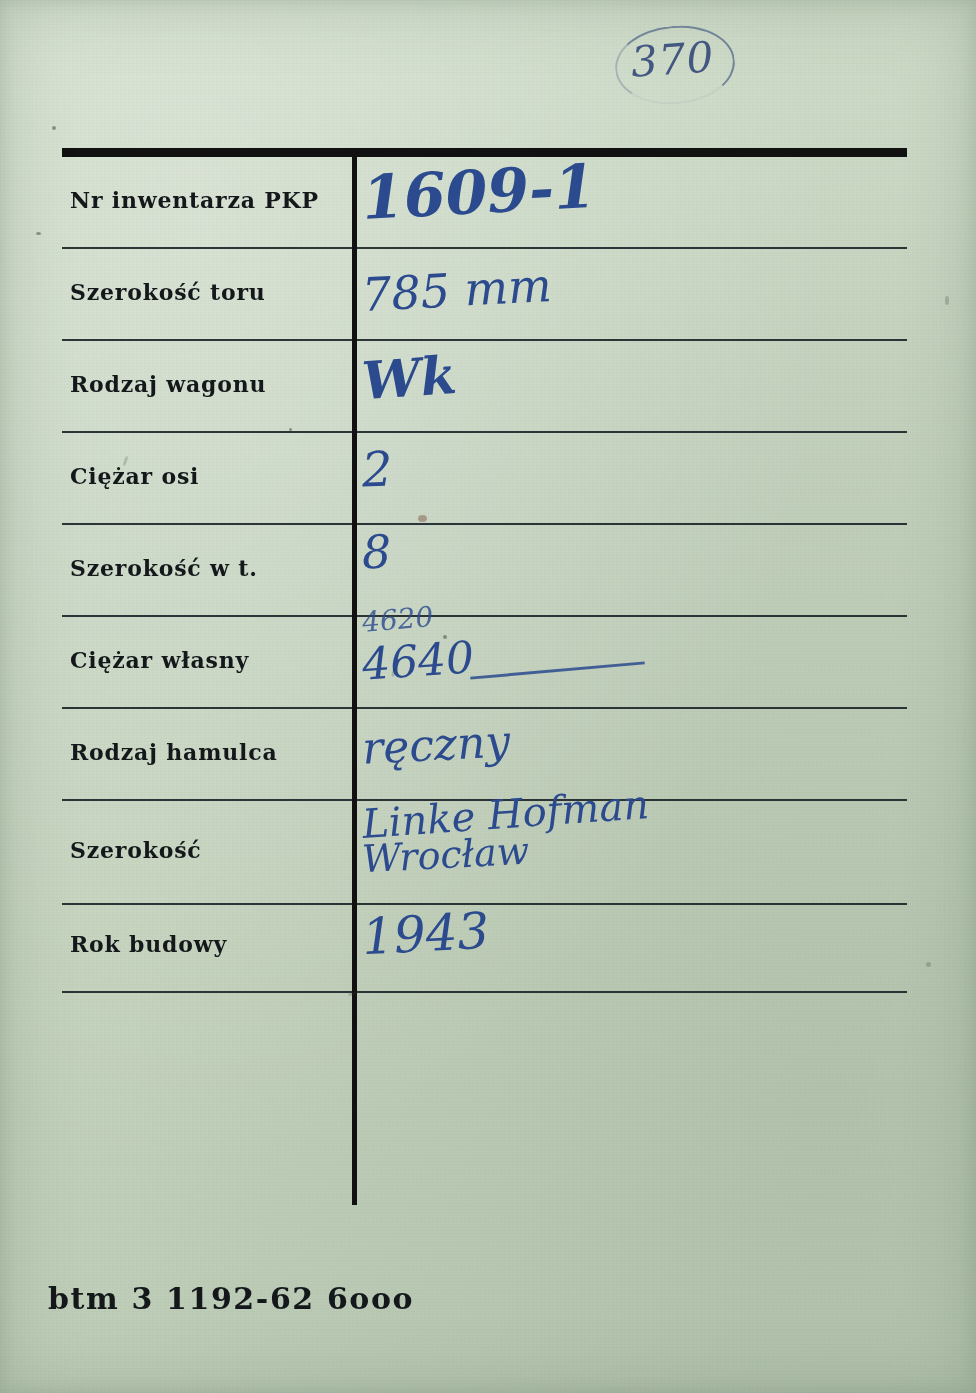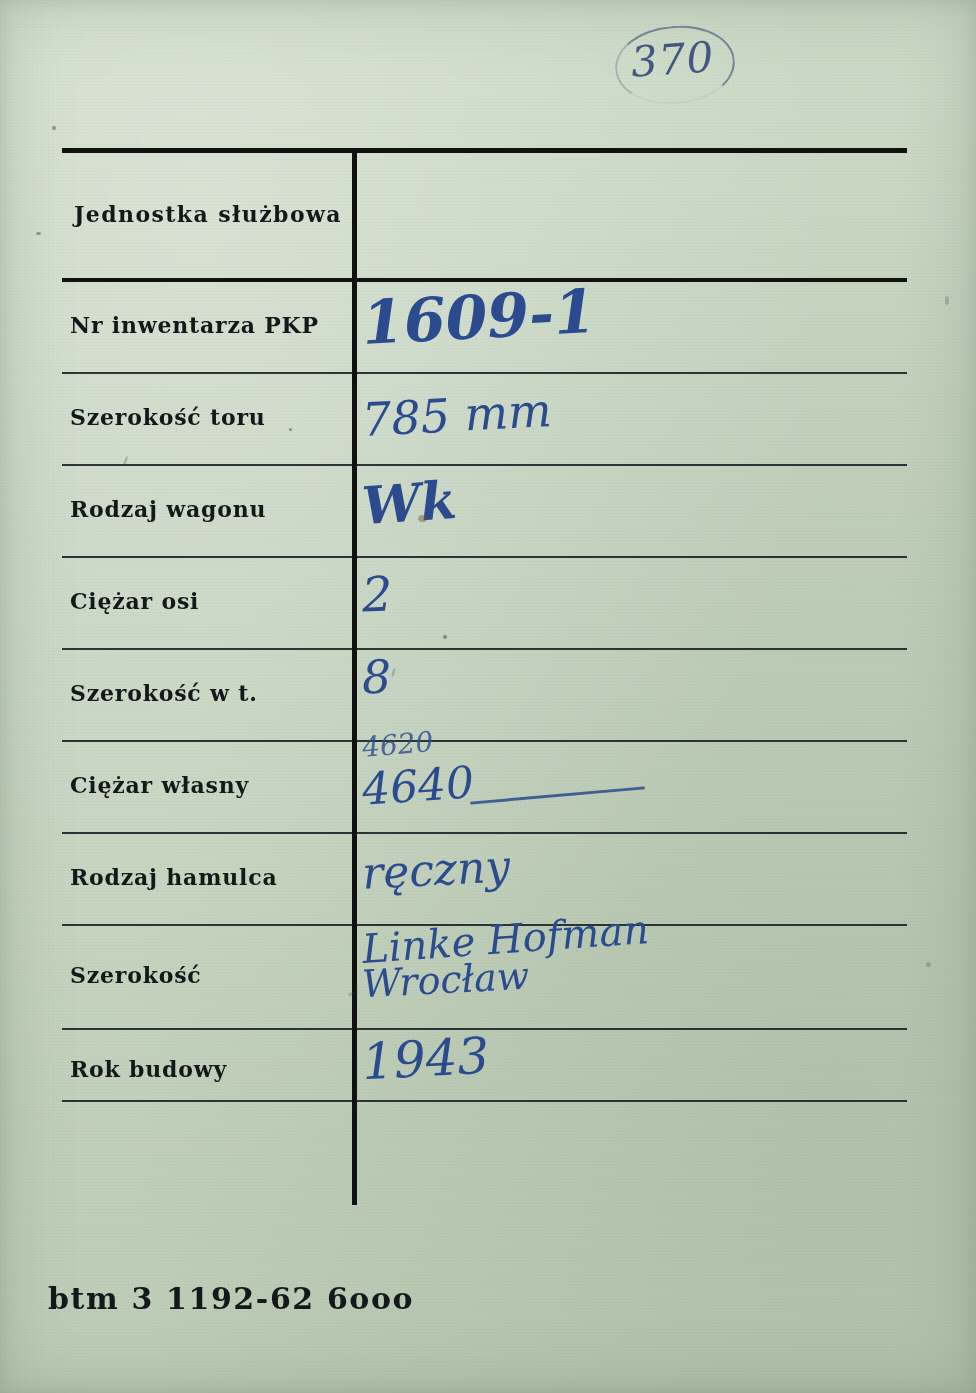--- a/index.html
+++ b/index.html
@@ -164,21 +164,21 @@
     opacity: 0.85;
   }
   .hw7 { top: 10px; left: 400px; font-size: 44px; transform: rotate(-3deg); }
   .hw8a { top: -10px; left: 300px; font-size: 40px; transform: rotate(-4deg); }
   .hw8b { top: 32px; left: 355px; font-size: 38px; transform: rotate(-3deg); }
   .hw9 { top: 0px; left: 400px; font-size: 50px; transform: rotate(-3deg); }
 
   
   #r-wytwornia { height: 104px; }
   #r-wytwornia .label { top: 36px; }
-  #r-rok { height: 72px; }
+  #r-rok { height: 88px; }
   #r-rok .label { top: 26px; }
   #r-blank { height: 110px; }
 
   
   #footer {
     position: absolute;
     left: 48px;
     top: 1281px;
     font-family: "DejaVu Serif", serif;
     font-weight: 700;
@@ -199,24 +199,20 @@
 
   <div id="stamp">
     <div class="ring"></div>
     <div class="num">370</div>
   </div>
 
   <div id="table">
 
     <div class="rule-top"></div>
 
-    <div class="row" id="r-head">
-      <div class="label">Jednostka  służbowa</div>
-      <div class="value hw1" style="top:36px;left:390px;font-size:40px;"></div>
-    </div>
     <div class="rule-head"></div>
 
     <div class="row drow">
       <div class="label">Nr inwentarza PKP</div>
       <div class="value hw1">1609-1</div>
       <div class="hline"></div>
     </div>
 
     <div class="row drow">
       <div class="label">Szerokość toru</div>

